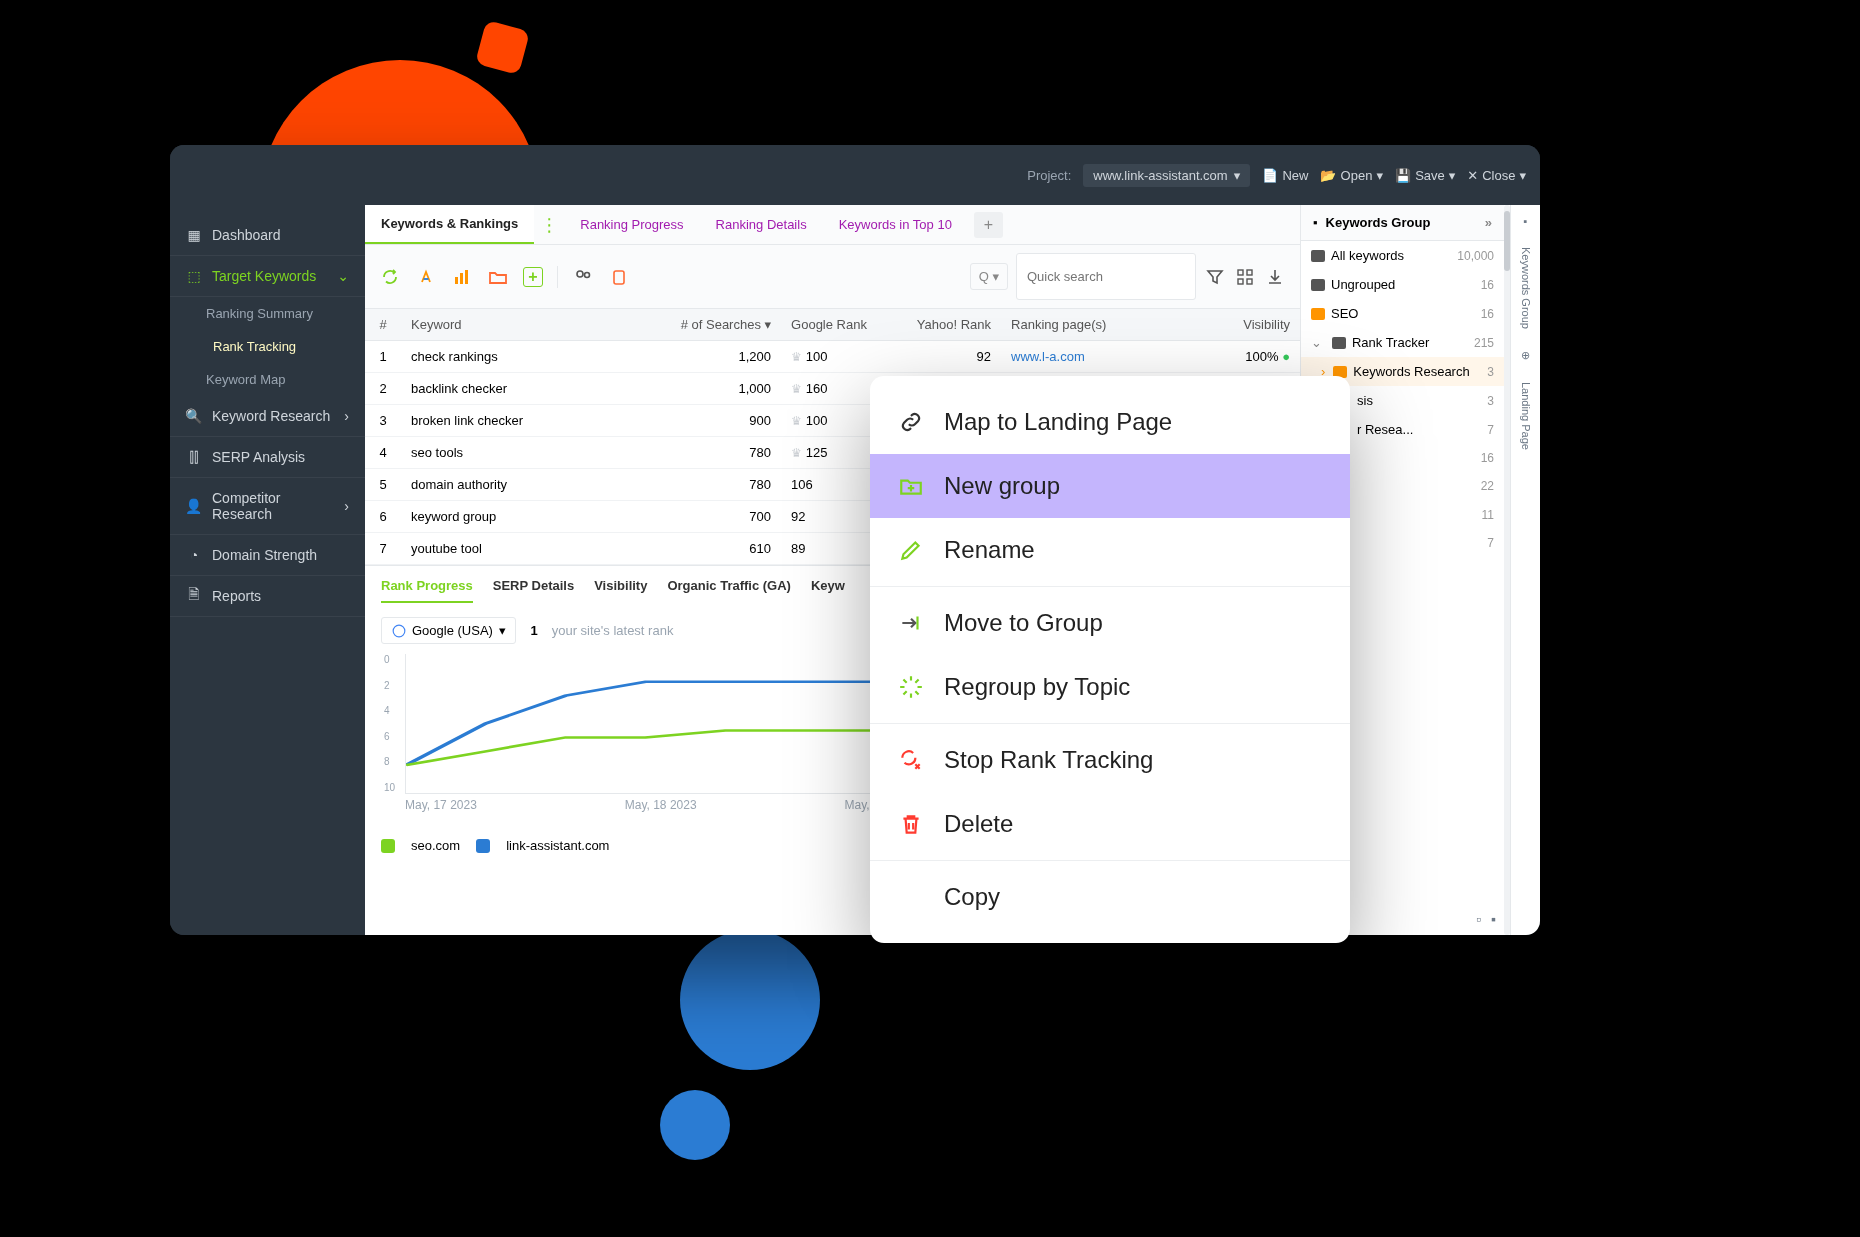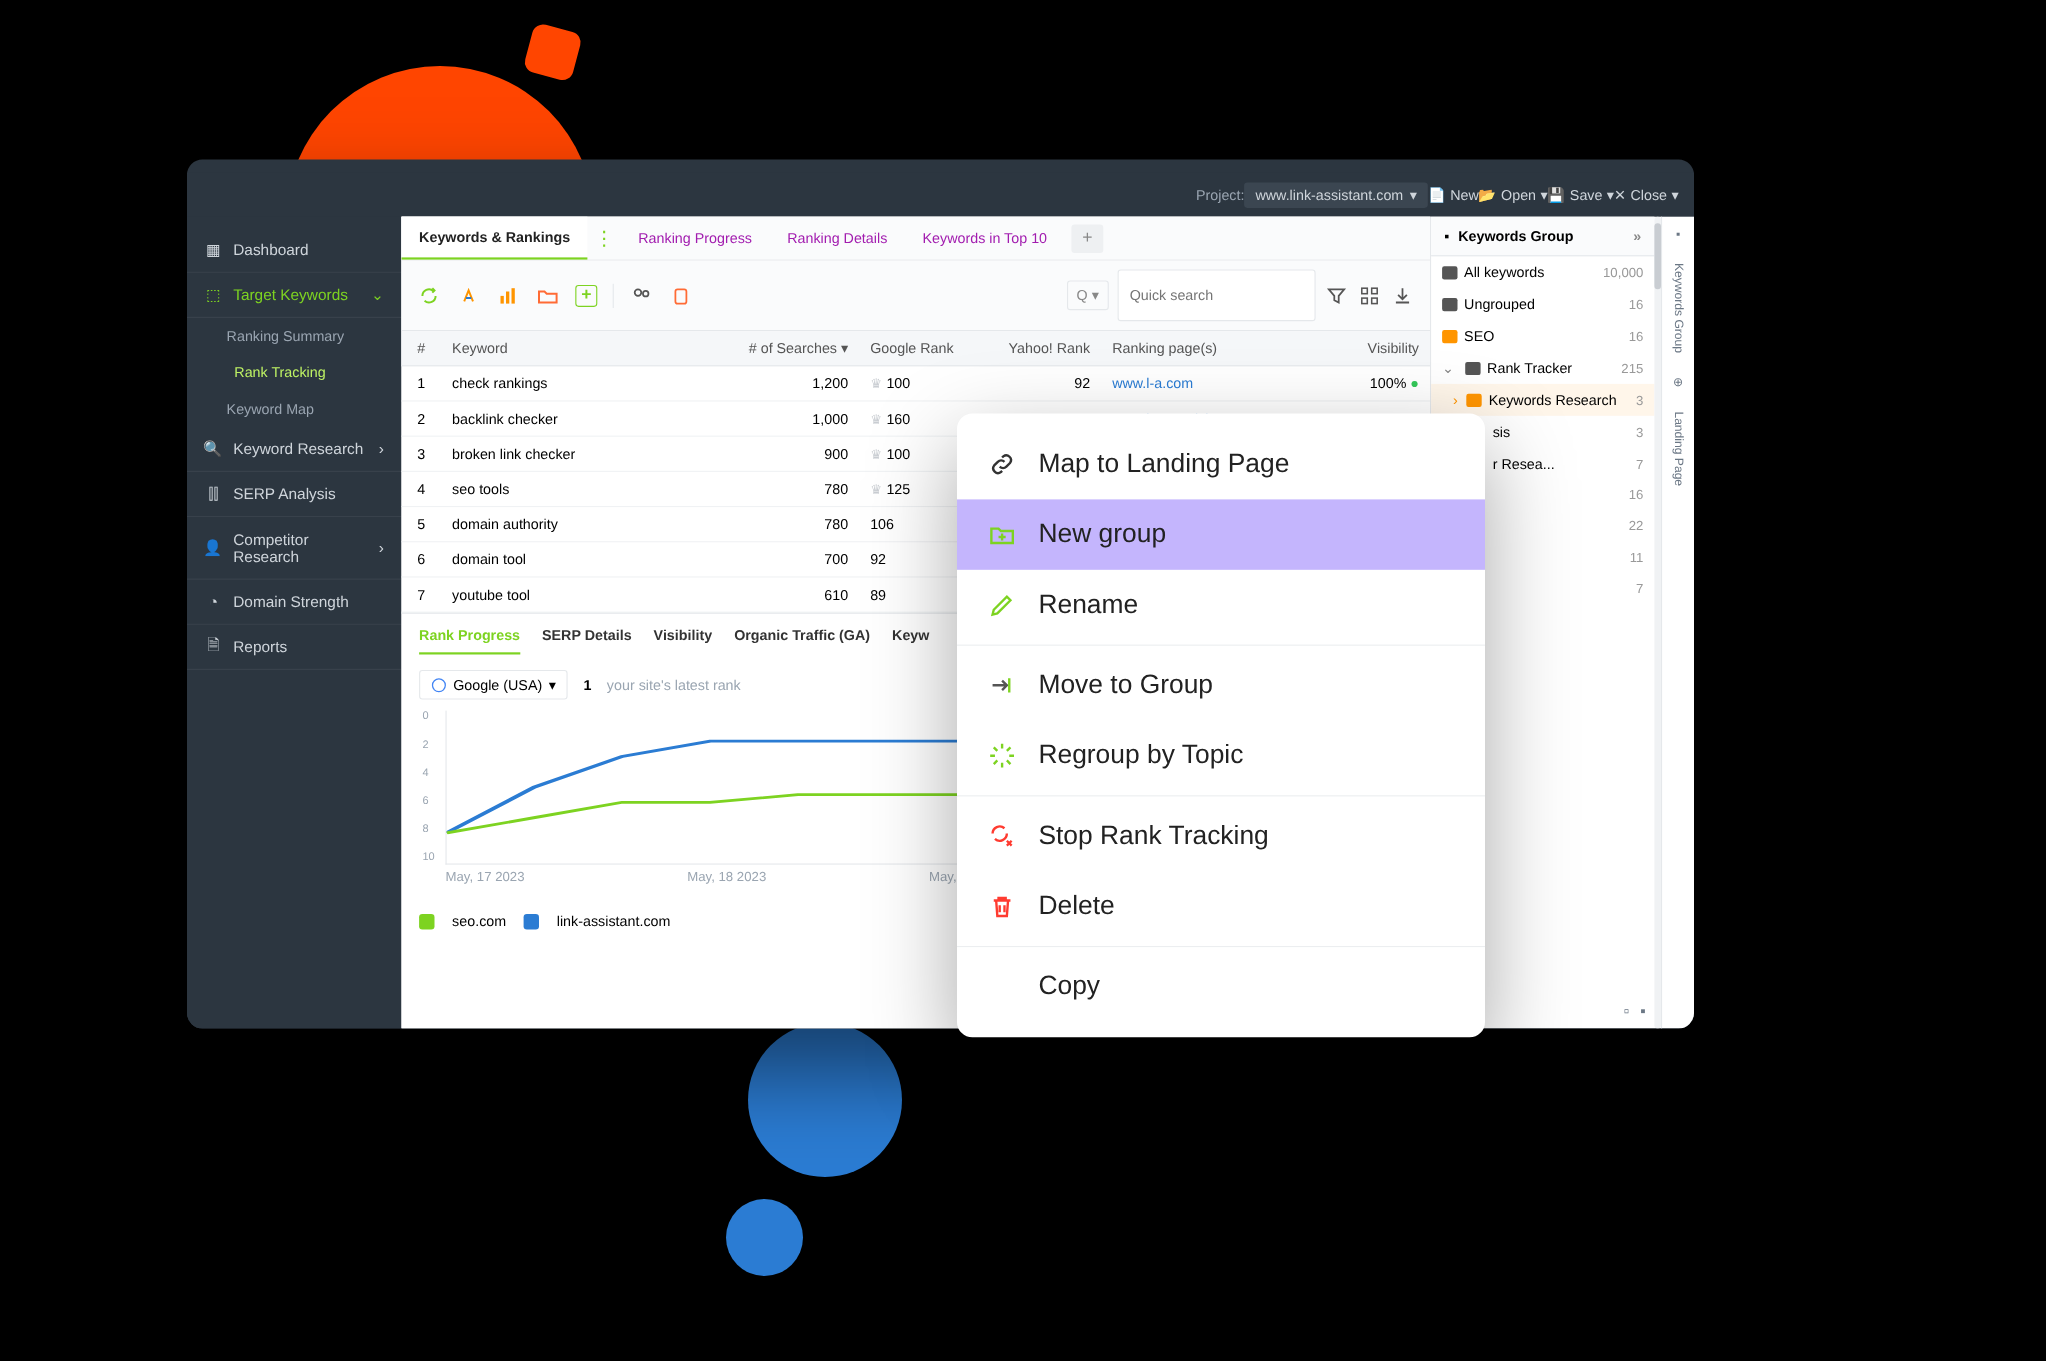--- a/index.html
+++ b/index.html
@@ -6,32 +6,32 @@
 body { background: #000; width: 1860px; height: 1237px; position: relative; overflow: hidden; }
 
 .bg-decor { position: absolute; }
 .bg-orange-big { width: 280px; height: 280px; border-radius: 50%; background: #ff4500; top: 60px; left: 260px; }
 .bg-orange-sq { width: 45px; height: 45px; border-radius: 10px; background: #ff4500; top: 25px; left: 480px; transform: rotate(15deg); }
 .bg-blue-big { width: 140px; height: 140px; border-radius: 50%; background: #2b7cd3; top: 930px; left: 680px; }
 .bg-blue-sm { width: 70px; height: 70px; border-radius: 50%; background: #2b7cd3; top: 1090px; left: 660px; }
 
 .app-window { position: absolute; left: 170px; top: 145px; width: 1370px; height: 790px; background: #2c3640; border-radius: 14px; overflow: hidden; box-shadow: 0 40px 80px rgba(0,0,0,.5); display: flex; flex-direction: column; }
 
-.titlebar { height: 40px; background: #2c3640; display: flex; align-items: center; justify-content: flex-end; padding: 0 14px; color: #cfd5db; font-size: 13px; margin-top: 12px; }
+.titlebar { height: 60px; background: #2c3640; display: flex; align-items: center; justify-content: flex-end; padding: 0 14px; gap: 12px; color: #cfd5db; font-size: 13px; }
 .proj-label { color: #9aa5b1; }
 .proj-select { background: #3b4651; padding: 4px 10px; border-radius: 3px; display: flex; align-items: flex-start; gap: 6px; cursor: pointer; }
 .tb-btn { display: flex; align-items: center; gap: 4px; cursor: pointer; color: #cfd5db; }
 
 .app-body { flex: 1; display: flex; }
 
 .sidebar { width: 195px; background: #2c3640; color: #cfd5db; font-size: 14px; padding-top: 10px; }
 .sb-item { display: flex; align-items: center; gap: 10px; padding: 12px 16px; cursor: pointer; border-bottom: 1px solid rgba(255,255,255,.06); }
 .sb-item.active { color: #7dd321; }
 .sb-sub { padding: 9px 16px 9px 36px; font-size: 13px; color: #9aa5b1; cursor: pointer; }
-.sb-sub.active { color: #bef264; padding-left: 43px; }
+.sb-sub.active { color: #fef9c3; padding-left: 43px; }
 .sb-icon { width: 16px; height: 16px; display: inline-flex; align-items: center; justify-content: center; }
 
 .main { flex: 1; background: #fff; display: flex; }
 .content { flex: 1; display: flex; flex-direction: column; background: #fff; }
 .tabbar { display: flex; align-items: center; border-bottom: 1px solid #e5e8eb; background: #fafbfc; }
 .tab { padding: 11px 16px; font-size: 13px; color: #a21caf; cursor: pointer; }
 .tab.active { color: #222; font-weight: 600; background: #fff; border-bottom: 2px solid #7dd321; }
 .tab-add { margin-left: 6px; padding: 4px 10px; color: #888; background: #eef0f2; border-radius: 3px; cursor: pointer; font-size: 16px; }
 .tab-more { color: #7dd321; padding: 0 6px; font-size: 18px; }
 
@@ -297,21 +297,21 @@
       <div class="td col-num">5</div>
       <div class="td col-kw">domain authority</div>
       <div class="td col-srch">780</div>
       <div class="td col-grank">106</div>
       <div class="td col-yrank"></div>
       <div class="td col-rpage link"></div>
       <div class="td col-vis"></div>
     </div>
               <div class="trow">
       <div class="td col-num">6</div>
-      <div class="td col-kw">domain tool</div>
+      <div class="td col-kw">keyword group</div>
       <div class="td col-srch">700</div>
       <div class="td col-grank">92</div>
       <div class="td col-yrank"></div>
       <div class="td col-rpage link"></div>
       <div class="td col-vis"></div>
     </div>
               <div class="trow">
       <div class="td col-num">7</div>
       <div class="td col-kw">youtube tool</div>
       <div class="td col-srch">610</div>

